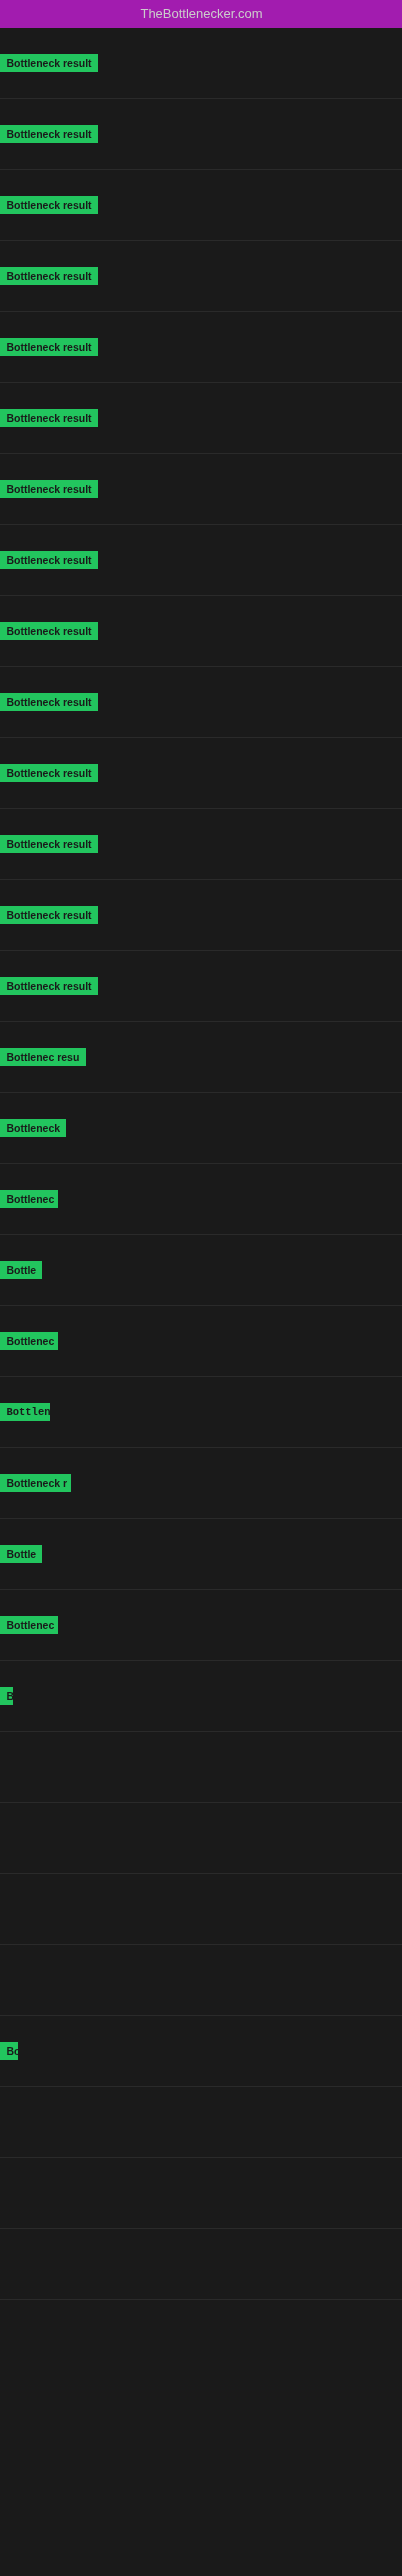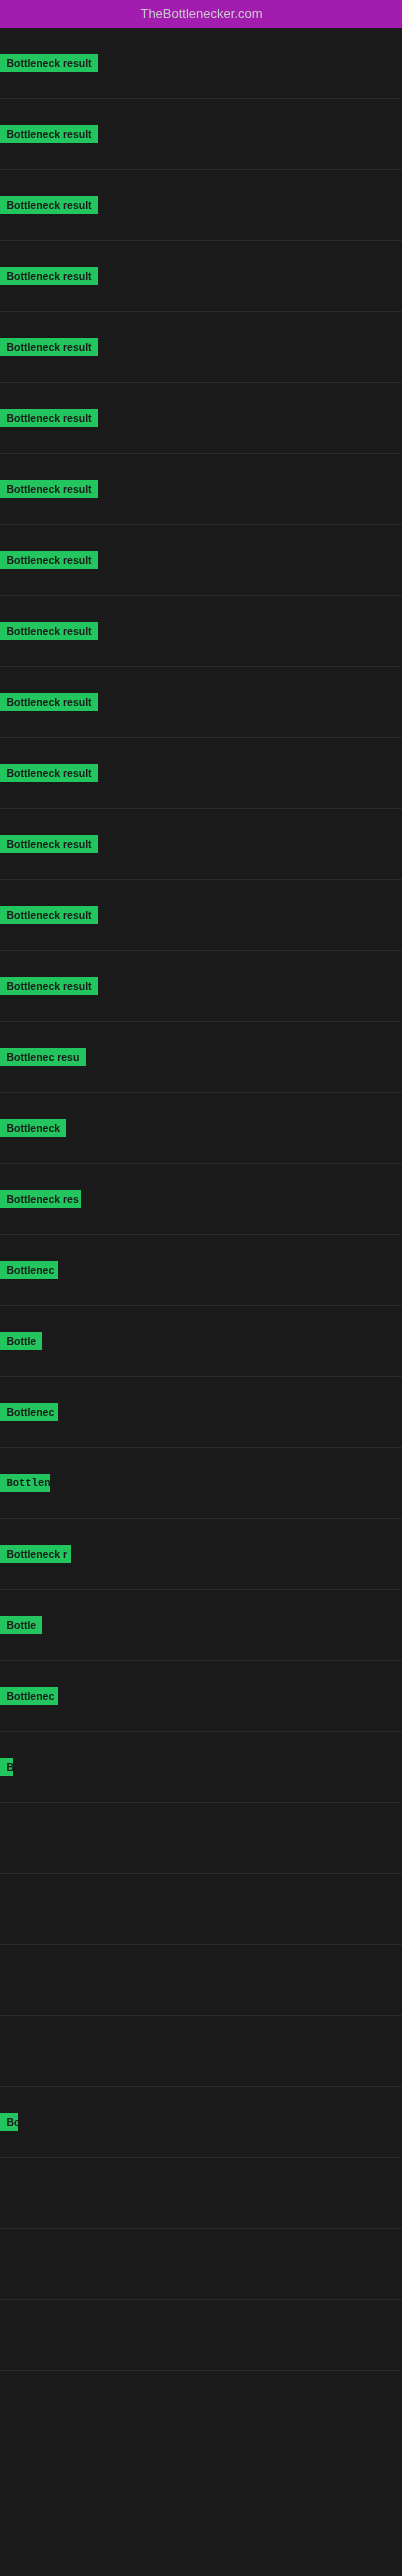--- a/index.html
+++ b/index.html
@@ -89,23 +89,20 @@
     <div class="row">
       <div class="bottleneck-label" style="max-width: 105px;">Bottleneck result</div>
     </div>
     <div class="row">
       <div class="bottleneck-label" style="max-width: 89px;">Bottlenec resu</div>
     </div>
     <div class="row">
       <div class="bottleneck-label" style="max-width: 66px;">Bottleneck</div>
     </div>
     <div class="row">
-      <div class="bottleneck-label" style="max-width: 81px;">Bottleneck res</div>
-    </div>
-    <div class="row">
       <div class="bottleneck-label" style="max-width: 58px;">Bottlenec</div>
     </div>
     <div class="row">
       <div class="bottleneck-label" style="max-width: 42px;">Bottle</div>
     </div>
     <div class="row">
       <div class="bottleneck-label" style="max-width: 58px;">Bottlenec</div>
     </div>
     <div class="row">
       <div class="bottleneck-label" style="max-width: 50px; font-family: Liberation Mono, monospace;">Bottlene</div>

